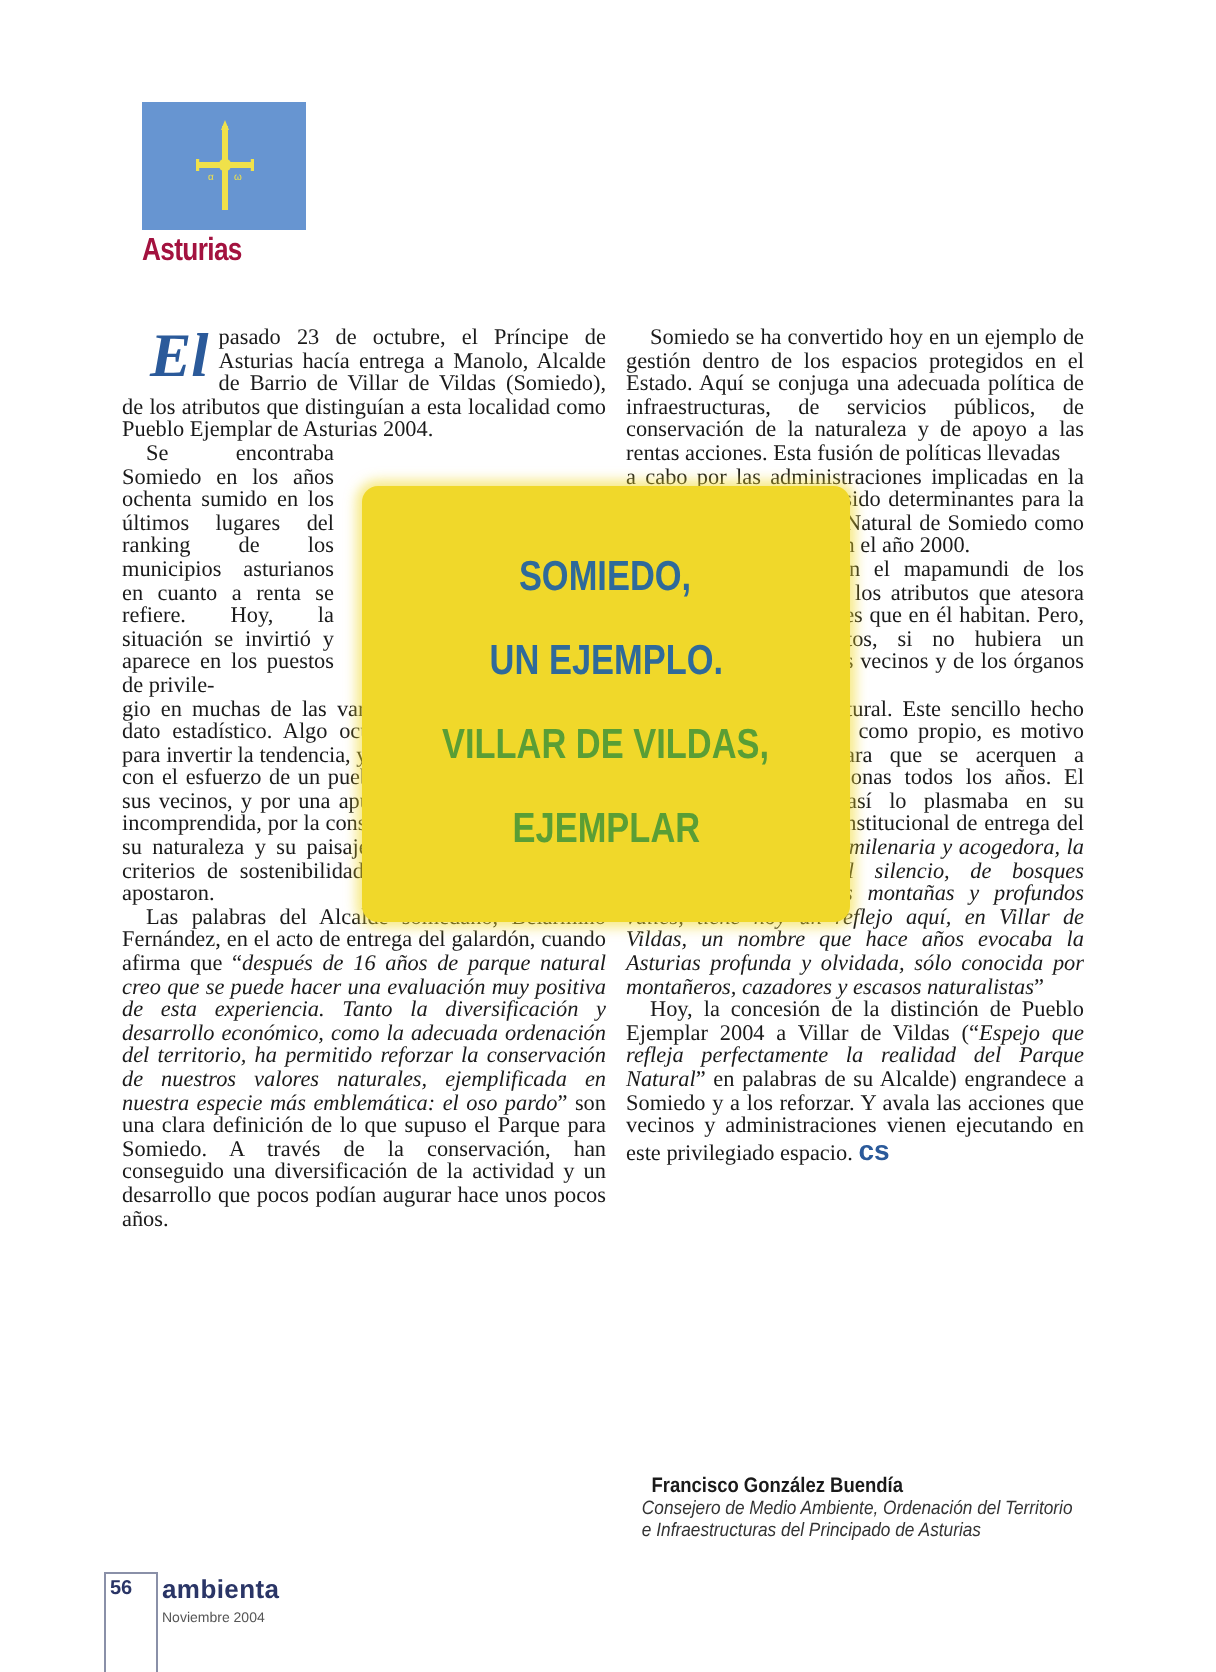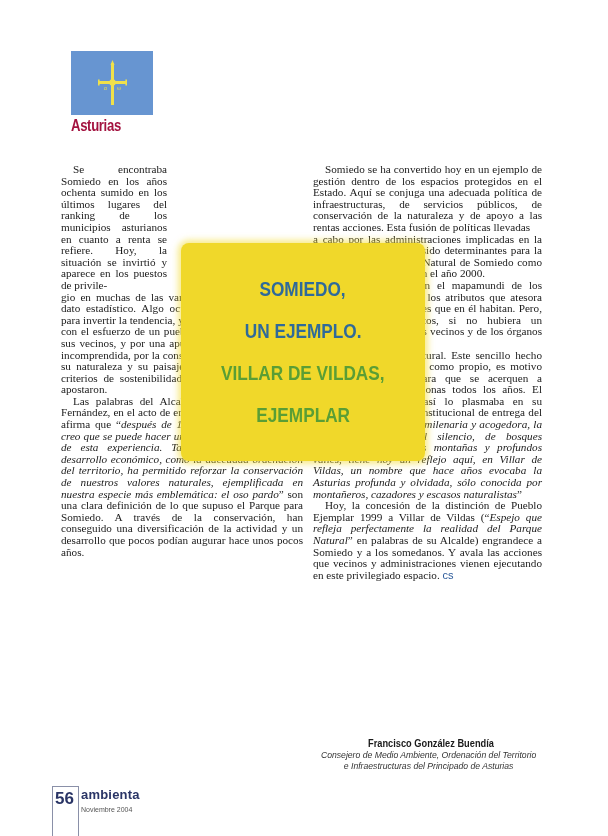--- a/index.html
+++ b/index.html
@@ -32,33 +32,33 @@
     position:absolute; left:181px; top:243px; width:244px; height:218px;
     background:#f0d82a; border-radius:8px;
     box-shadow:0 0 6px 3px rgba(240,216,42,0.55);
     display:flex; flex-direction:column; align-items:center; justify-content:center;
     font-family:"Liberation Sans", sans-serif; font-weight:bold; text-align:center;gap:20px;
   }
   .callout .line { font-size:21px; line-height:22px; transform:scaleX(0.82); white-space:nowrap; }
   .callout .blue { color:#2f6a9a; }
   .callout .green { color:#5a9e35; }
   .signature {
-    position:absolute; right:72px; top:737px; text-align:center;
+    position:absolute; right:72px; top:737px; text-align:left;
     font-family:"Liberation Sans", sans-serif;
   }
   .signature .name { font-weight:bold; font-size:10.5px; color:#1a1a1a; transform:scaleX(0.88); transform-origin:right; }
   .signature .role { font-style:italic; font-size:9.6px; line-height:11px; color:#333; transform:scaleX(0.9); transform-origin:right; }
-  .end-mark { color:#2b5a9a; font-family:"Liberation Sans", sans-serif; font-size:11px; font-weight:normal; }
+  .end-mark { color:#2b5a9a; font-family:"Liberation Sans", sans-serif; font-size:14px; font-weight:bold; }
   .footer-box {
     position:absolute; left:52px; top:786px; width:25px; height:50px;
     border:1px solid #8a90a8; border-bottom:none;
   }
   .page-num {
     position:absolute; left:55px; top:789px; font-family:"Liberation Sans", sans-serif;
-    font-weight:bold; font-size:17px; color:#2a3566;
+    font-weight:bold; font-size:10px; color:#2a3566;
   }
   .mag-name {
     position:absolute; left:81px; top:787px; font-family:"Liberation Sans", sans-serif;
     font-weight:bold; font-size:13px; color:#2a3566; letter-spacing:0.2px;
   }
   .mag-date {
     position:absolute; left:81px; top:806px; font-family:"Liberation Sans", sans-serif;
     font-size:7px; color:#555;
   }
 </style>
@@ -73,31 +73,32 @@
     <rect x="27" y="28.5" width="1.6" height="6" fill="#f0e14a"></rect>
     <rect x="54.4" y="28.5" width="1.6" height="6" fill="#f0e14a"></rect>
     <circle cx="41.5" cy="31.5" r="3.2" fill="#f0e14a"></circle>
     <text x="33" y="39" font-size="5" fill="#f0e14a" font-family="Liberation Sans, sans-serif">α</text>
     <text x="46" y="39" font-size="5" fill="#f0e14a" font-family="Liberation Sans, sans-serif">ω</text>
   </svg>
 </div>
 <div class="region-title">Asturias</div>
 
 <div class="col col-left">
+  <p><span class="dropcap">El</span><span>pasado 23 de octubre, el Príncipe de Asturias hacía entrega a Manolo, Alcalde de Barrio de Villar de Vildas (Somiedo), de los atributos que distinguían a esta localidad como Pueblo Ejemplar de Asturias 2004.</span></p>
   <p class="ind narrow-left">Se encontraba Somiedo en los años ochenta sumido en los últimos lugares del ranking de los municipios asturianos en cuanto a renta se refiere. Hoy, la situación se invirtió y aparece en los puestos de privile-</p>
   <p>gio en muchas de las variables que configuran ese dato estadístico. Algo ocurrió en los últimos años para invertir la tendencia, y, ese algo, está relacionado con el esfuerzo de un pueblo, con el compromiso de sus vecinos, y por una apuesta fuerte, muchas veces incomprendida, por la conservación de su patrimonio, su naturaleza y su paisaje, sin olvidarse de aplicar criterios de sostenibilidad al desarrollo por el que apostaron.</p>
   <p class="ind"><span>Las palabras del Alcalde somedano, Belarmino Fernández, en el acto de entrega del galardón, cuando afirma que “</span><em>después de 16 años de parque natural creo que se puede hacer una evaluación muy positiva de esta experiencia. Tanto la diversificación y desarrollo económico, como la adecuada ordenación del territorio, ha permitido reforzar la conservación de nuestros valores naturales, ejemplificada en nuestra especie más emblemática: el oso pardo</em><span>” son una clara definición de lo que supuso el Parque para Somiedo. A través de la conservación, han conseguido una diversificación de la actividad y un desarrollo que pocos podían augurar hace unos pocos años.</span></p>
 </div>
 
 <div class="col col-right">
   <p class="ind">Somiedo se ha convertido hoy en un ejemplo de gestión dentro de los espacios protegidos en el Estado. Aquí se conjuga una adecuada política de infraestructuras, de servicios públicos, de conservación de la naturaleza y de apoyo a las rentas acciones. Esta fusión de políticas llevadas</p>
   <p class="narrow-right">a cabo por las administraciones implicadas en la gestión del Parque han sido determinantes para la Declaración del Parque Natural de Somiedo como Reserva de la Biosfera en el año 2000.</p>
   <p class="ind narrow-right">Somiedo está hoy en el mapamundi de los espacios protegidos por los atributos que atesora su territorio y las especies que en él habitan. Pero, de nada servirían éstos, si no hubiera un compromiso firme de los vecinos y de los órganos que</p>
   <p><span>gestionan el Parque Natural. Este sencillo hecho de cuidar por lo propio como propio, es motivo más que suficiente para que se acerquen a Somiedo miles de personas todos los años. El Príncipe de Asturias así lo plasmaba en su intervención en el acto institucional de entrega del galardón “</span><em>... la Asturias milenaria y acogedora, la del aire limpio y el silencio, de bosques centenarios, imponentes montañas y profundos valles, tiene hoy un reflejo aquí, en Villar de Vildas, un nombre que hace años evocaba la Asturias profunda y olvidada, sólo conocida por montañeros, cazadores y escasos naturalistas</em><span>”</span></p>
-  <p class="ind"><span>Hoy, la concesión de la distinción de Pueblo Ejemplar 1999 a Villar de Vildas (“</span><em>Espejo que refleja perfectamente la realidad del Parque Natural</em><span>” en palabras de su Alcalde) engrandece a Somiedo y a los somedanos. Y avala las acciones que vecinos y administraciones vienen ejecutando en este privilegiado espacio.</span> <span class="end-mark">cs</span></p>
+  <p class="ind"><span>Hoy, la concesión de la distinción de Pueblo Ejemplar 2004 a Villar de Vildas (“</span><em>Espejo que refleja perfectamente la realidad del Parque Natural</em><span>” en palabras de su Alcalde) engrandece a Somiedo y a los reforzar. Y avala las acciones que vecinos y administraciones vienen ejecutando en este privilegiado espacio.</span> <span class="end-mark">cs</span></p>
 </div>
 
 <div class="callout">
   <div class="line blue">SOMIEDO,</div>
   <div class="line blue">UN EJEMPLO.</div>
   <div class="line green">VILLAR DE VILDAS,</div>
   <div class="line green">EJEMPLAR</div>
 </div>
 
 <div class="signature">

